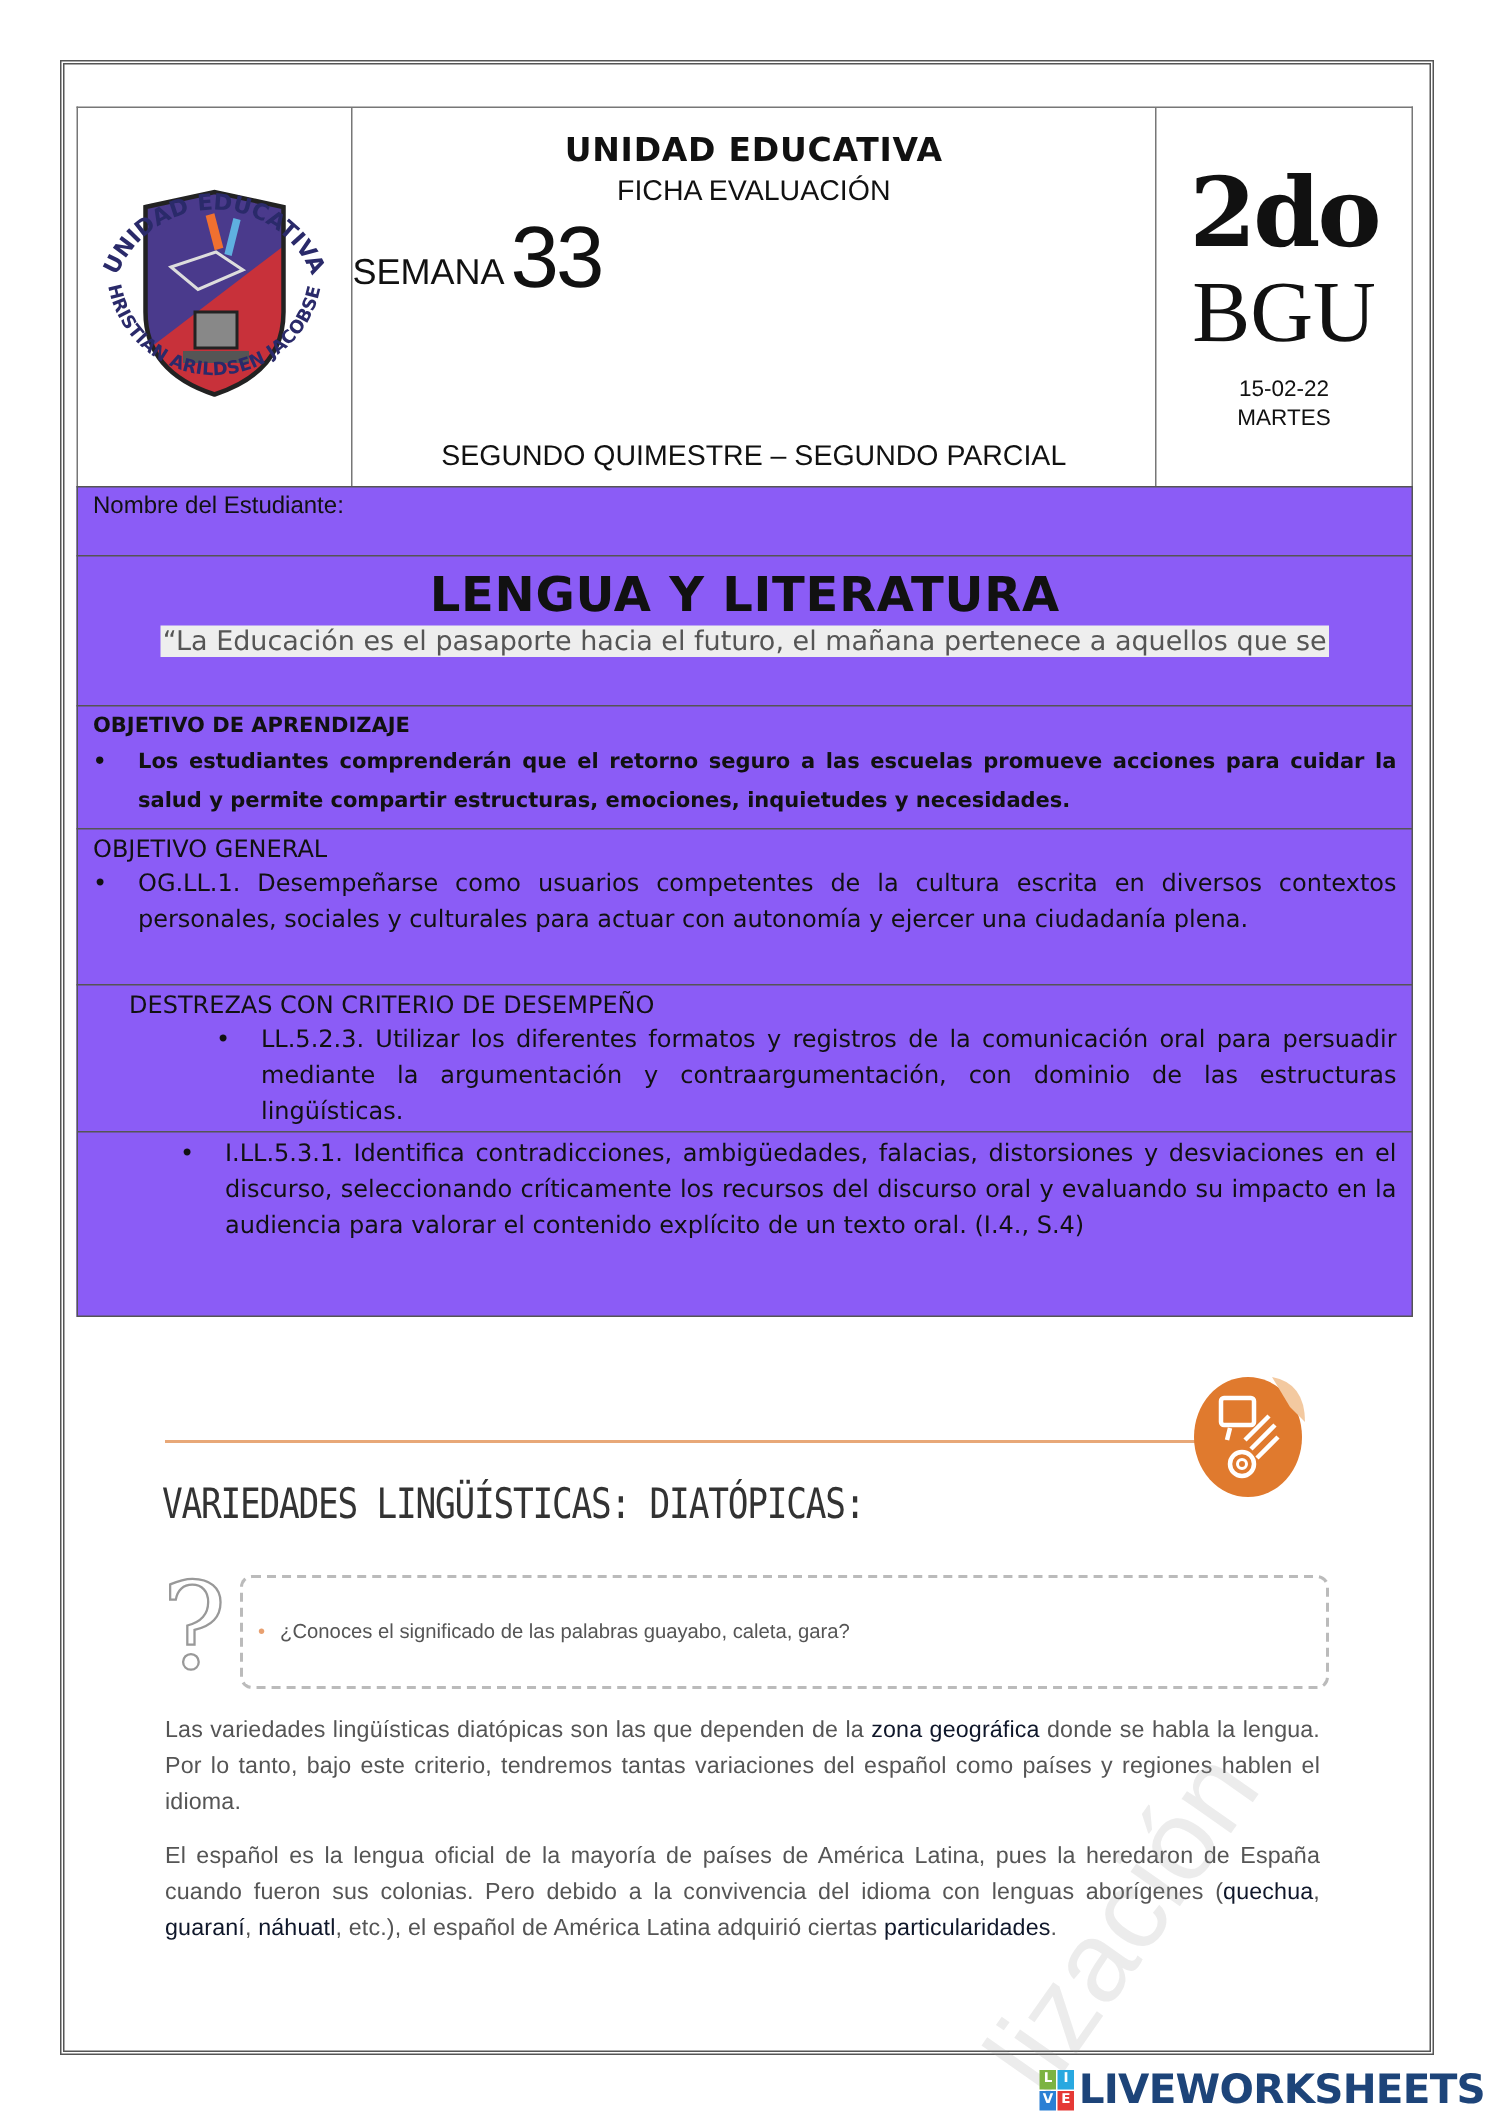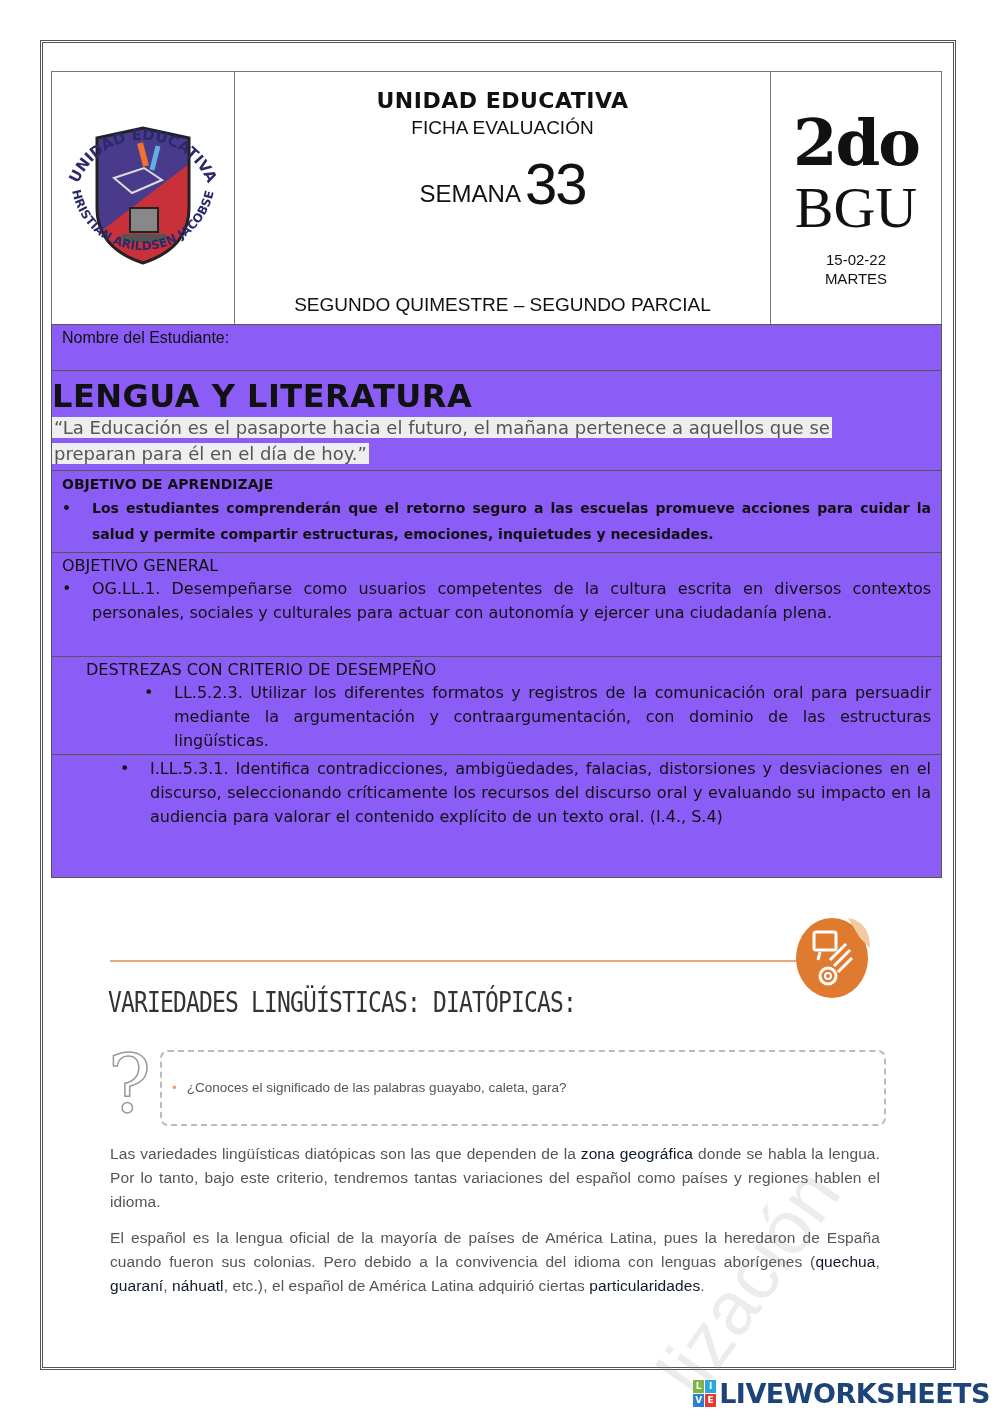--- a/index.html
+++ b/index.html
@@ -14,35 +14,35 @@
   .hdr-logo { width:182px; border-right:1px solid #777; position:relative; }
   .hdr-center { flex:1; border-right:1px solid #777; text-align:center; position:relative; }
   .hdr-right { width:170px; text-align:center; position:relative; }
 
   .logo { position:absolute; left:0; top:26px; width:182px; height:186px; }
 
   .school-1 { font-family:"DejaVu Sans", sans-serif; font-weight:bold; font-size:22px; letter-spacing:0.5px; margin-top:14px; line-height:30px; }
   .school-2 { font-family:"DejaVu Sans", sans-serif; font-weight:bold; font-size:22px; letter-spacing:0.3px; line-height:30px; }
   .period { font-family:"Liberation Sans", sans-serif; font-size:19px; line-height:24px; margin-top:2px; }
   .ficha { font-family:"Liberation Sans", sans-serif; font-size:19px; line-height:24px; }
-  .semana-row { margin-top:14px; height:60px; display:flex; justify-content:center; align-items:flex-end; }
+  .semana-row { margin-top:2px; height:60px; display:flex; align-items:flex-end; }
   .semana-word { font-family:"Liberation Sans", sans-serif; font-size:24px; line-height:28px; margin-right:4px; padding-bottom:6px; }
   .semana-num { font-family:"Liberation Sans", sans-serif; font-size:58px; line-height:60px; font-weight:normal; letter-spacing:-2px; }
   .quim { font-family:"Liberation Sans", sans-serif; font-size:19px; position:absolute; left:0; right:0; bottom:8px; }
 
   .grade { font-family:"DejaVu Serif", serif; font-weight:bold; font-size:64px; line-height:70px; margin-top:36px; letter-spacing:-2px; }
   .bgu { font-family:"Liberation Serif", serif; font-size:58px; line-height:56px; margin-top:2px; }
   .date { font-family:"Liberation Sans", sans-serif; font-size:15px; margin-top:14px; line-height:19px; }
   .day { font-family:"Liberation Sans", sans-serif; font-size:15px; line-height:19px; }
 
   
   .yrow { background:#8b5cf6; border:1px solid #555; border-bottom:none; box-sizing:border-box; }
   .yrow:last-child { border-bottom:1px solid #555; }
   .student { height:46px; padding:4px 10px; font-family:"Liberation Sans", sans-serif; font-size:16px; }
-  .subject { height:100px; text-align:left; }
+  .subject { height:100px; text-align:center; }
   .subject-title { font-family:"DejaVu Sans", sans-serif; font-weight:bold; font-size:32px; line-height:38px; padding-top:6px; letter-spacing:0.5px; }
   .quote { font-family:"DejaVu Sans", sans-serif; font-size:18px; color:#555; line-height:26px; }
   .quote span { background:#eeeeee; padding:0 2px; }
 
   .section { padding:2px 10px 2px 10px; font-family:"DejaVu Sans", sans-serif; }
   .sec-title { font-size:16px; line-height:22px; }
   .sec-title.bold { font-weight:bold; font-size:14px; }
   .bullet { display:flex; font-size:16px; line-height:24px; text-align:justify; }
   .bullet .dot { width:30px; flex:none; text-align:left; padding-left:0; }
   .bullet.indent { padding-left:58px; }
@@ -117,21 +117,20 @@
   </div>
 
   <div class="yrow student">
     <span>Nombre del Estudiante:</span>
   </div>
 
   <div class="yrow subject">
     <div class="subject-title">LENGUA Y LITERATURA</div>
     <div class="quote">
       <div><span>“La Educación es el pasaporte hacia el futuro, el mañana pertenece a aquellos que se</span></div>
-      <div><span>preparan para él en el día de hoy.”</span></div>
     </div>
   </div>
 
   <div class="yrow section" style="height:82px;">
     <div class="sec-title bold">OBJETIVO DE APRENDIZAJE</div>
     <div class="bullet bold">
       <span class="dot">•</span>
       <span class="txt">Los estudiantes comprenderán que el retorno seguro a las escuelas promueve acciones para cuidar la salud y permite compartir estructuras, emociones, inquietudes y necesidades.</span>
     </div>
   </div>

